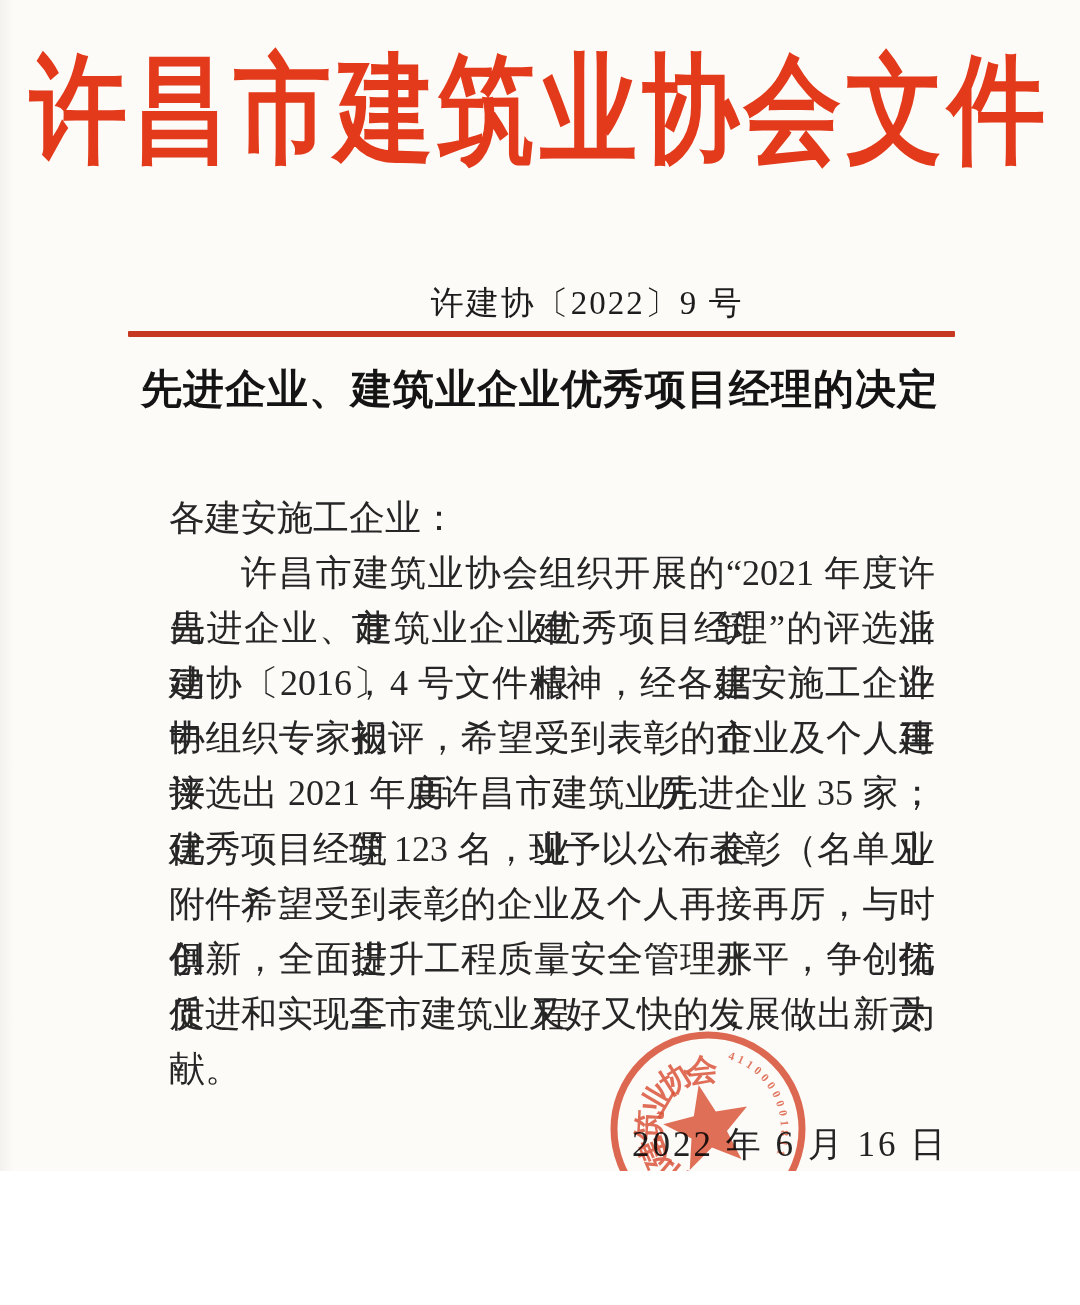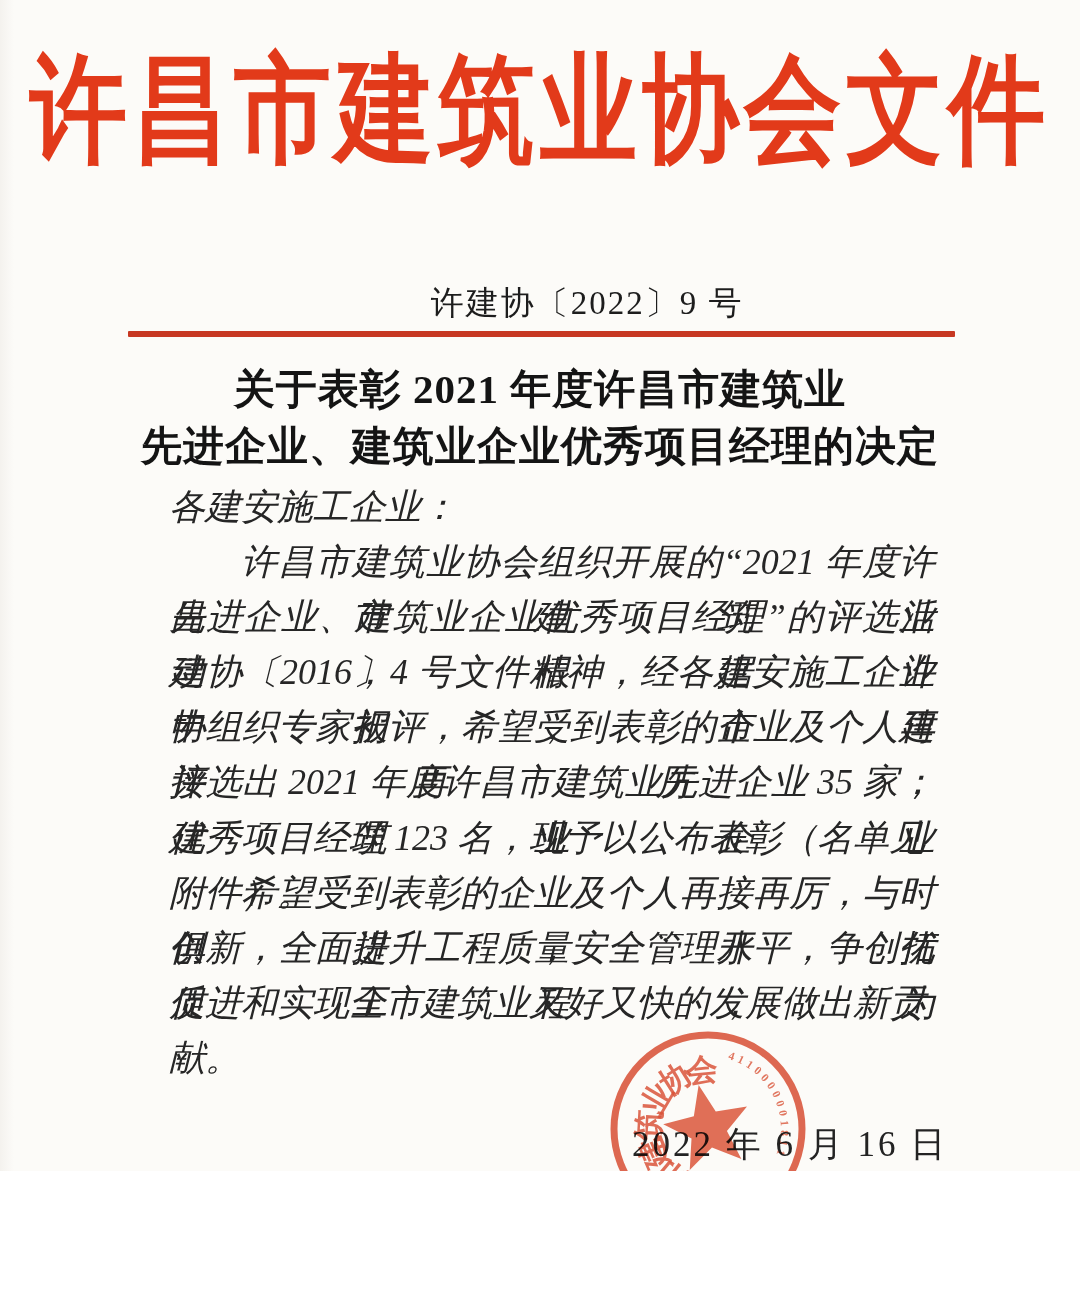--- a/index.html
+++ b/index.html
@@ -23,22 +23,22 @@
   }
   .rule{
     position:absolute;top:331px;left:128px;width:827px;height:6px;
     background:#c73822;border-radius:1px;
   }
   .doc-title{
     position:absolute;top:361px;left:0;width:100%;text-align:center;
     font-size:41px;line-height:57px;font-weight:bold;color:#141414;letter-spacing:1px;
   }
   .body-block{
-    position:absolute;top:480px;left:169px;width:766px;
-    font-size:36px;color:#262626;font-style:italic;
+    position:absolute;top:491px;left:169px;width:766px;
+    font-size:36px;color:#262626;
   }
   .line{height:55.1px;line-height:55.1px;}
   .line.fill{text-align:justify;text-align-last:justify;}
   .line.indent{text-indent:72px;}
   .date{
     position:absolute;top:1121px;left:632px;width:250px;
     font-size:35px;letter-spacing:3px;white-space:nowrap;color:#232323;z-index:2;
   }
   .pagenum{
     position:absolute;top:1179px;left:886px;
@@ -59,21 +59,20 @@
 
   <div class="header">
     <span class="stretch">许昌市建筑业协会文件</span>
   </div>
 
   <div class="docnum">许建协〔2022〕9 号</div>
 
   <div class="rule"></div>
 
   <div class="doc-title">
-    <div>关于表彰 2021 年度许昌市建筑业</div>
     <div>先进企业、建筑业企业优秀项目经理的决定</div>
   </div>
 
   <div class="body-block">
     <div class="line">各建安施工企业：</div>
     <div class="line fill indent">许昌市建筑业协会组织开展的“2021 年度许昌市建筑业</div>
     <div class="line fill">先进企业、建筑业企业优秀项目经理”的评选活动，根据许</div>
     <div class="line fill">建协〔2016〕4 号文件精神，经各建安施工企业申报，市建</div>
     <div class="line fill">协组织专家初评，希望受到表彰的企业及个人再接再厉，</div>
     <div class="line fill">评选出 2021 年度许昌市建筑业先进企业 35 家；建筑业企业</div>

